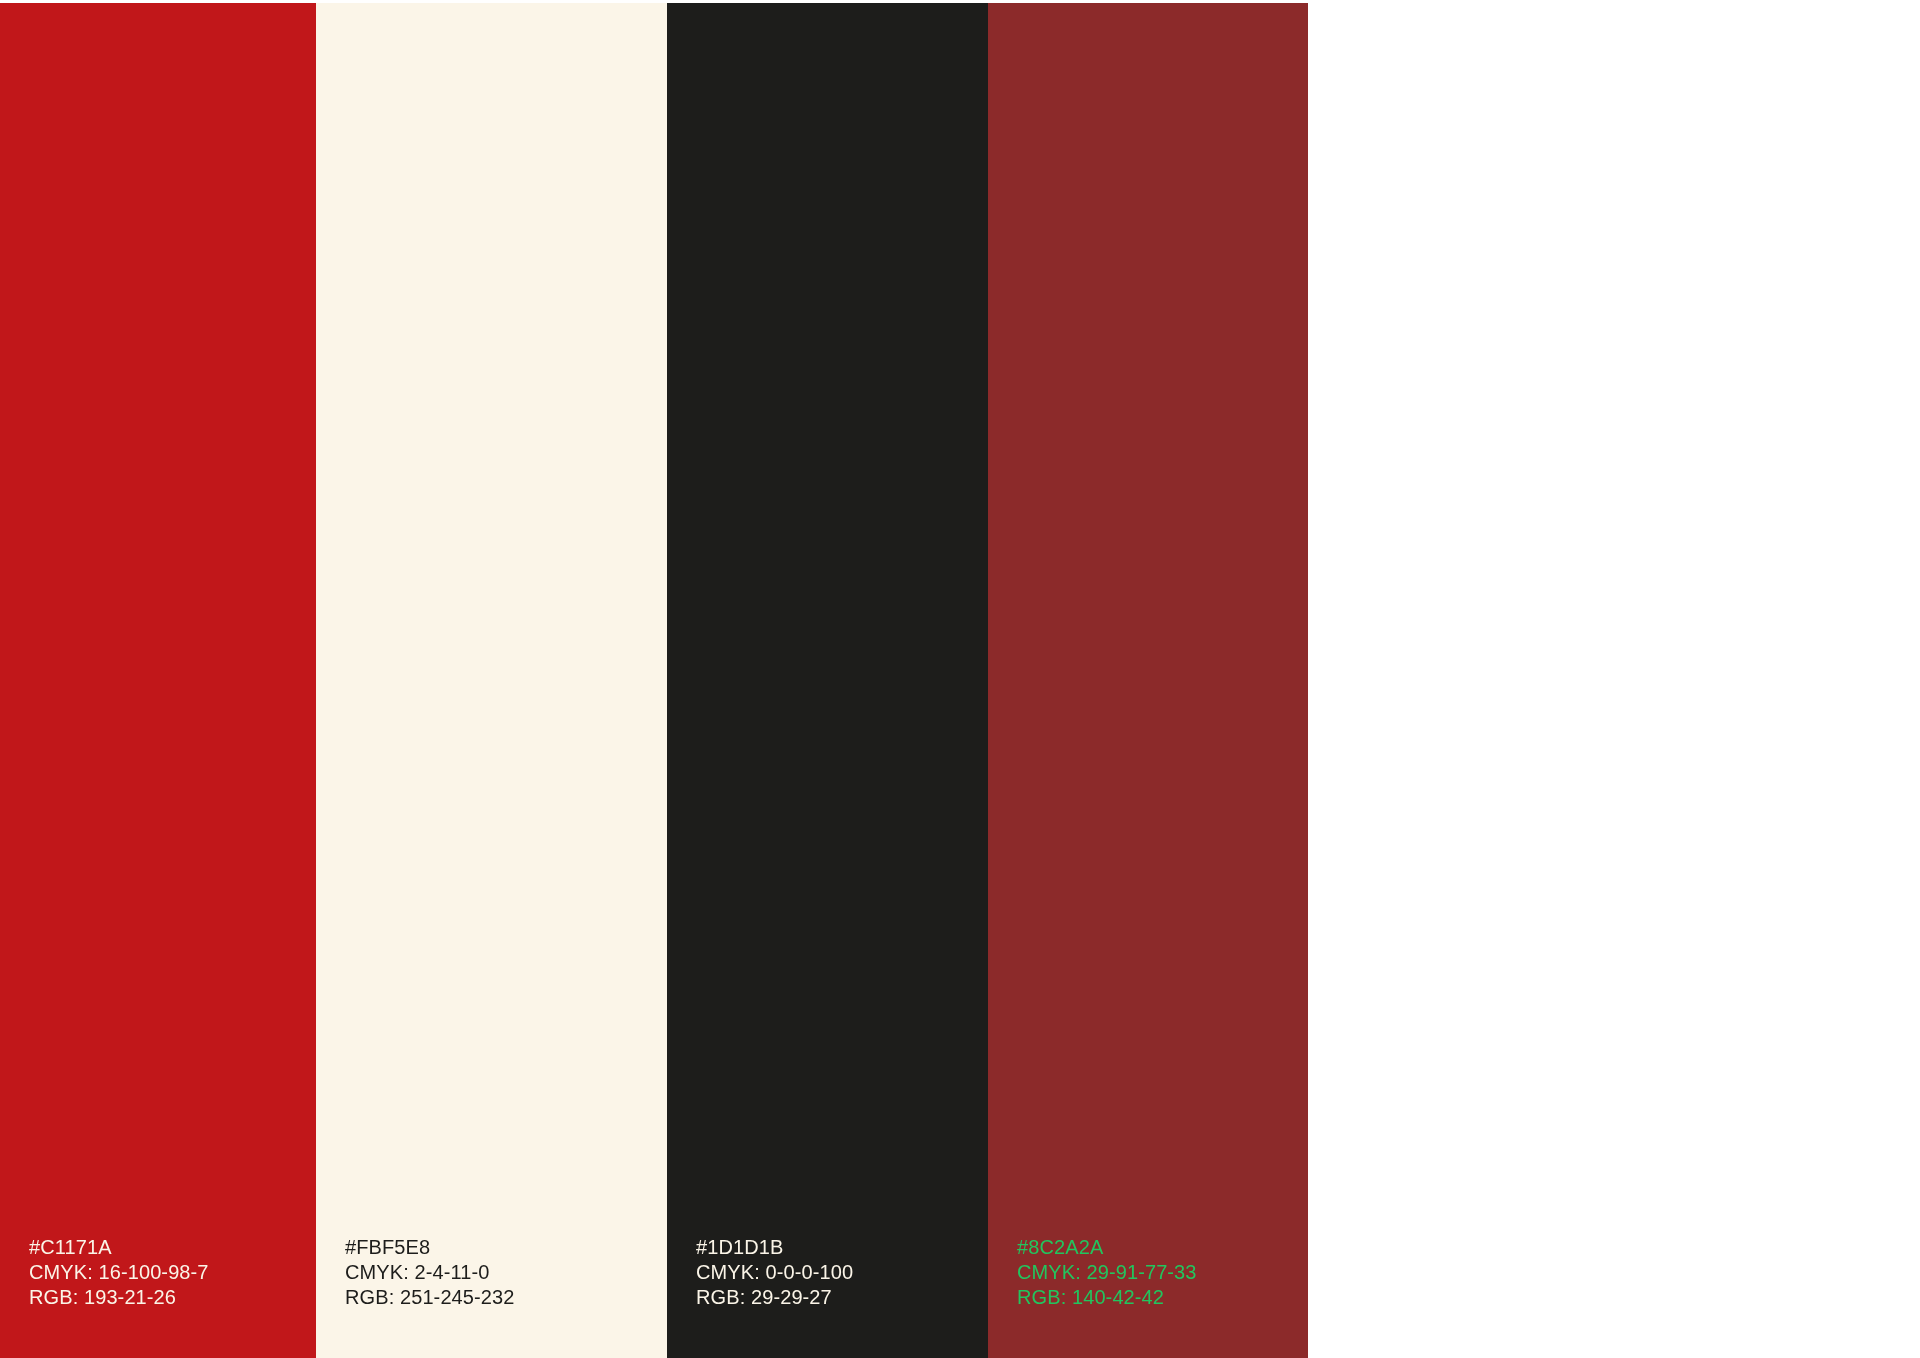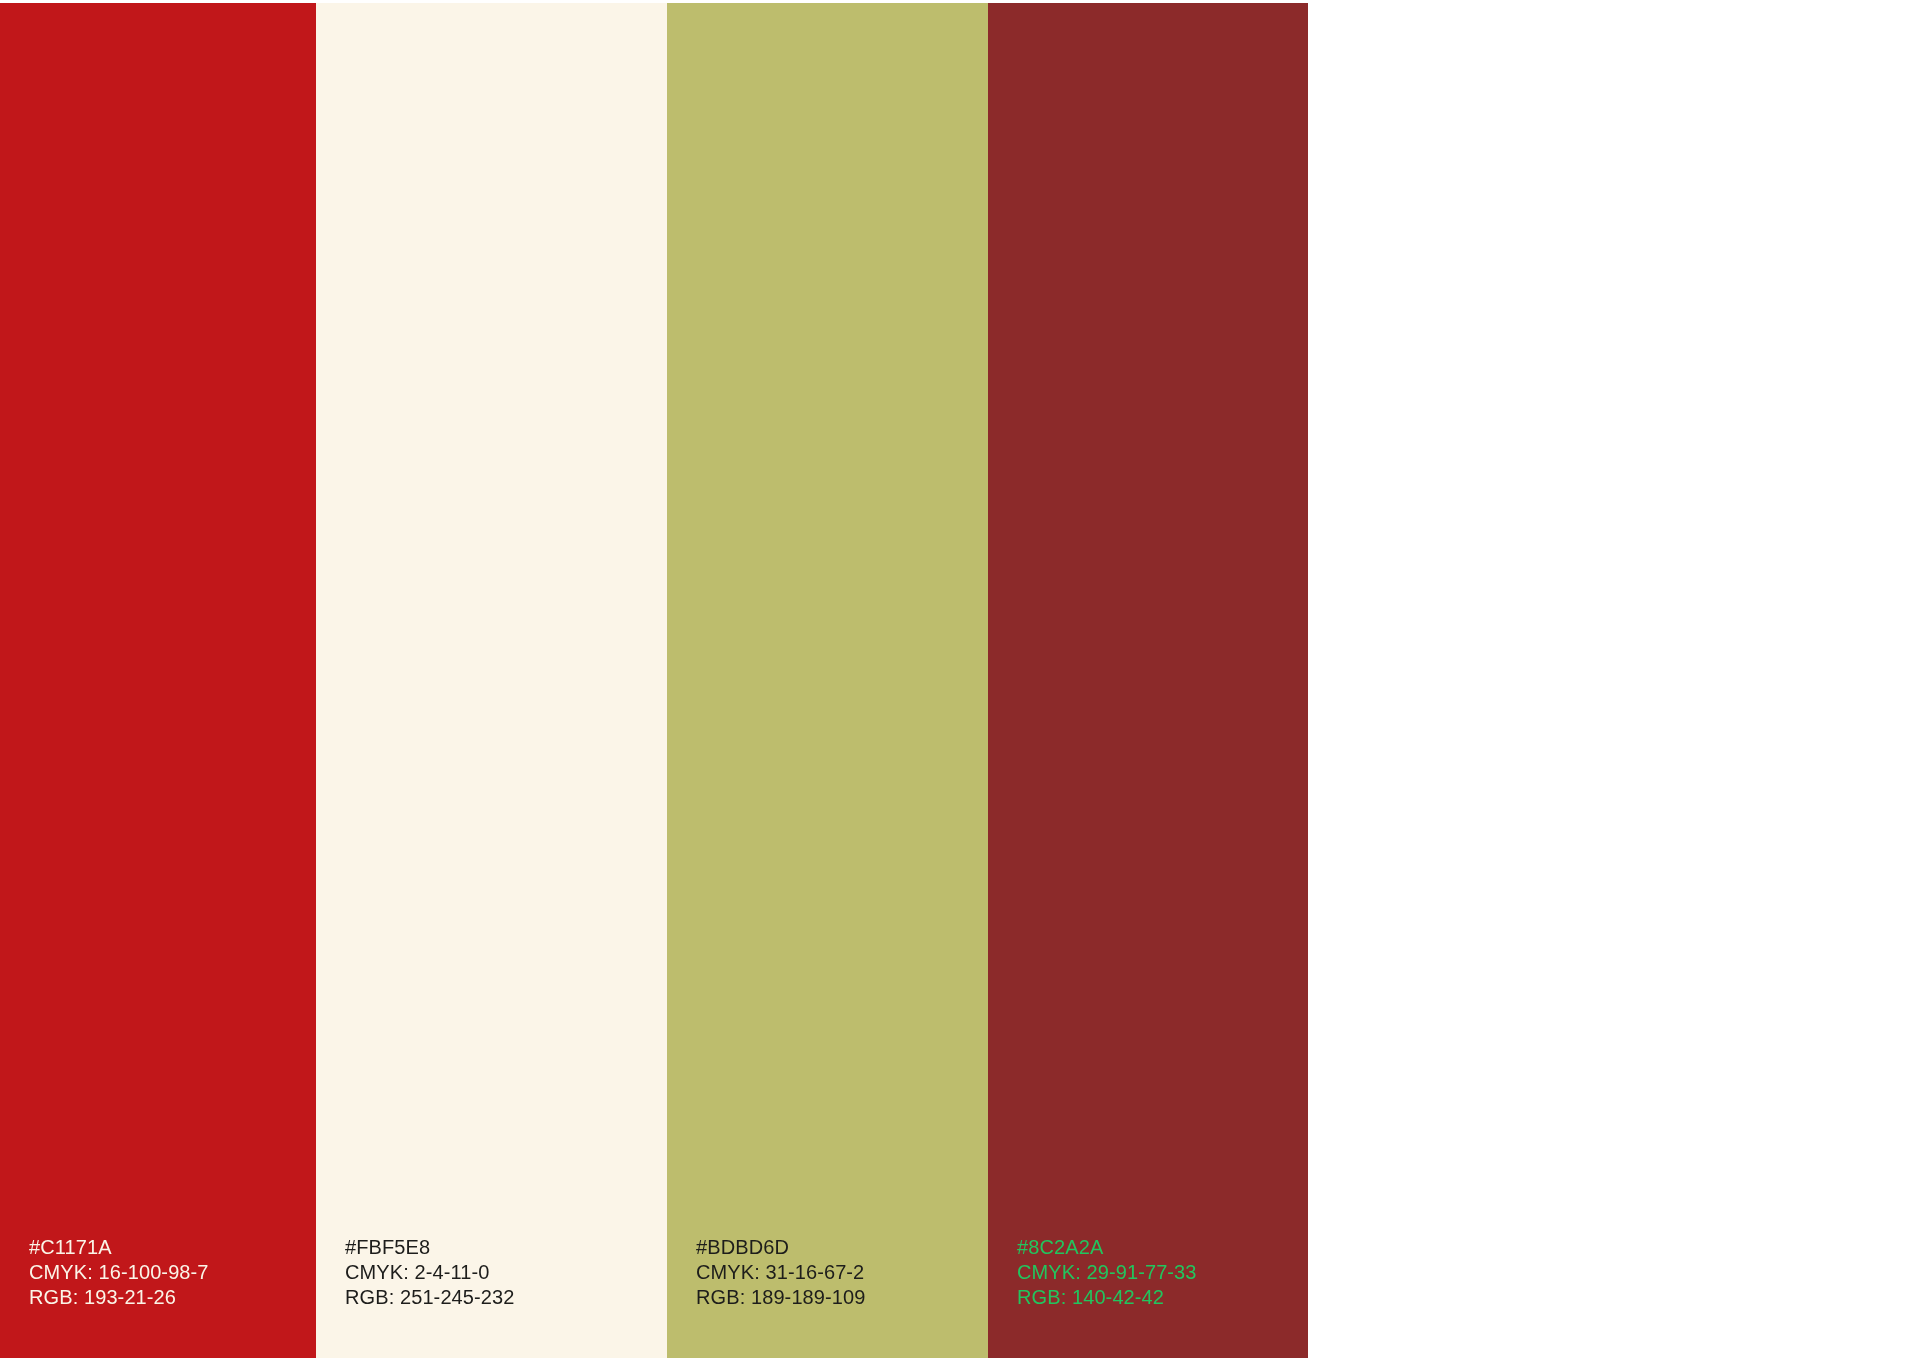--- a/index.html
+++ b/index.html
@@ -52,29 +52,29 @@
   </div>
 
   <div class="swatch" style="background: rgb(251, 245, 232); width: 351px;">
     <div class="swatch-info" style="color: rgb(29, 29, 27);">
       <span class="line">#FBF5E8</span>
       <span class="line">CMYK: 2-4-11-0</span>
       <span class="line">RGB: 251-245-232</span>
     </div>
   </div>
 
+  <div class="swatch" style="background: rgb(29, 29, 27); width: 321px;">
+    <div class="swatch-info" style="color: rgb(251, 245, 232);">
+      <span class="line">#1D1D1B</span>
+      <span class="line">CMYK: 0-0-0-100</span>
+      <span class="line">RGB: 29-29-27</span>
+    </div>
+  </div>
 
 
-  <div class="swatch" style="background: rgb(189, 189, 109); width: 321px;">
-    <div class="swatch-info" style="color: rgb(29, 29, 27);">
-      <span class="line">#BDBD6D</span>
-      <span class="line">CMYK: 31-16-67-2</span>
-      <span class="line">RGB: 189-189-109</span>
-    </div>
-  </div>
 
   <div class="swatch" style="background: rgb(140, 42, 42); width: 320px;">
     <div class="swatch-info" style="color: #22c55e;">
       <span class="line">#8C2A2A</span>
       <span class="line">CMYK: 29-91-77-33</span>
       <span class="line">RGB: 140-42-42</span>
     </div>
   </div>
 
 </div>

